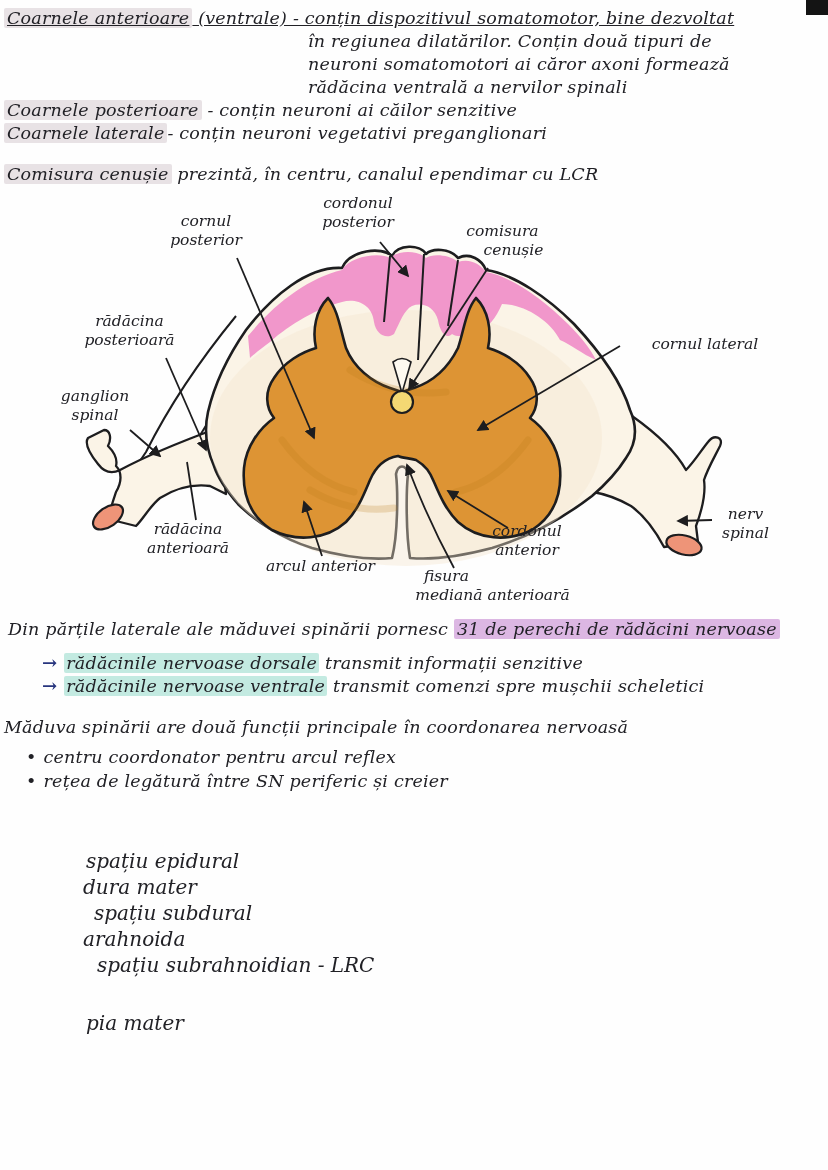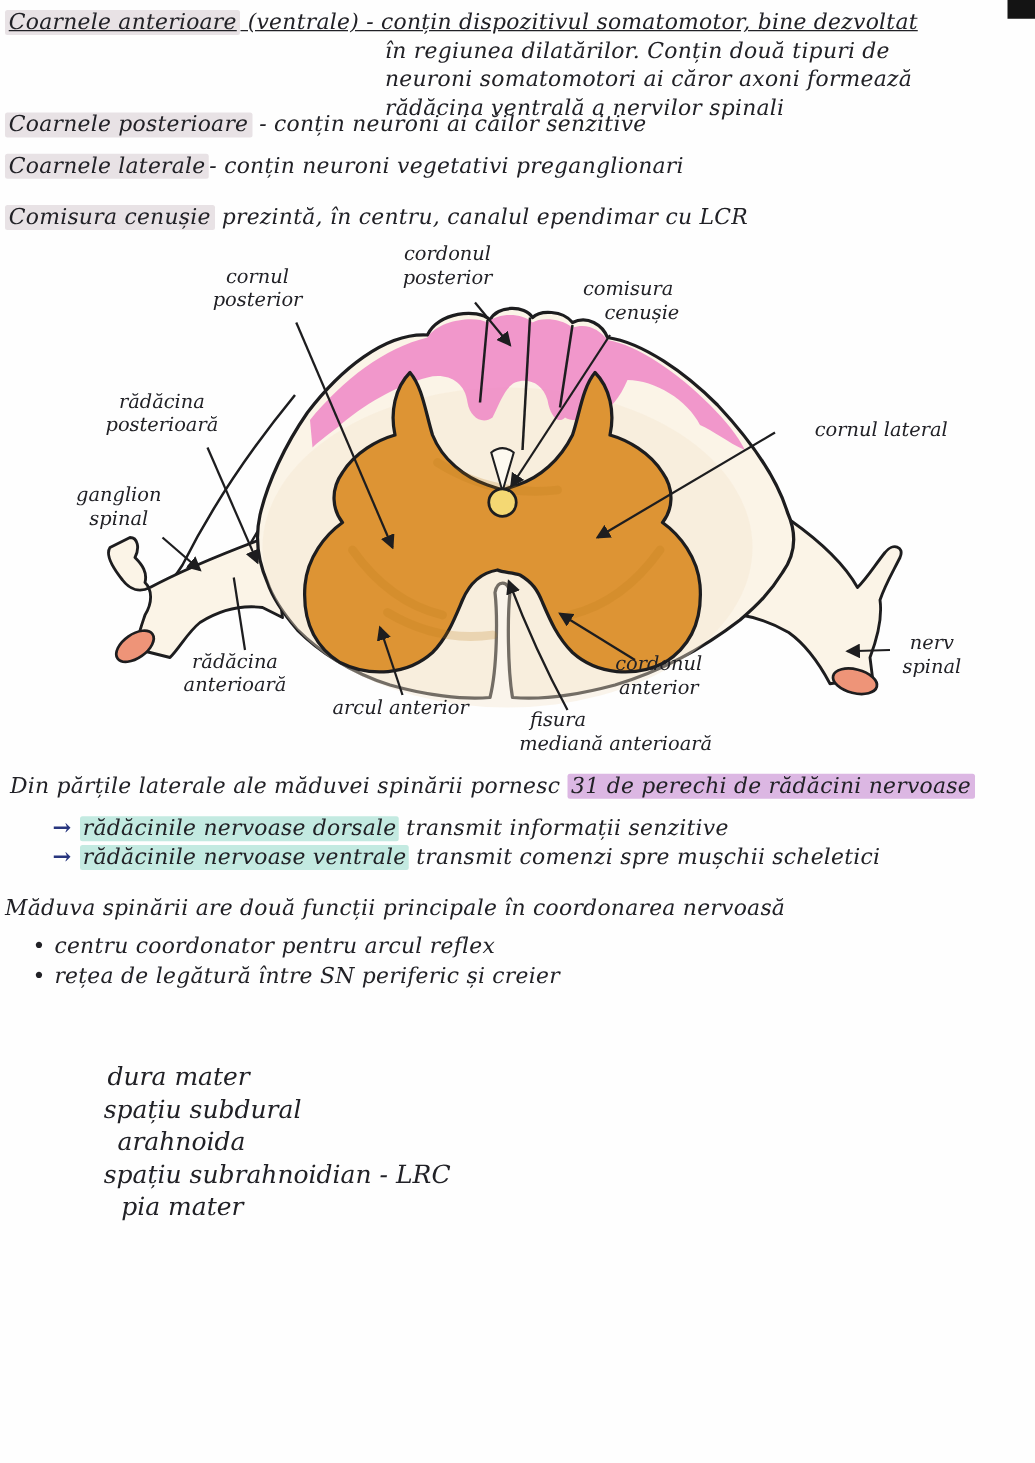--- a/index.html
+++ b/index.html
@@ -34,21 +34,21 @@
 
 <div class="abs t" style="left:4px;top:7px;text-decoration:underline;">
   <span class="hl-gray">Coarnele anterioare</span><span> (ventrale) - conțin dispozitivul somatomotor, bine dezvoltat</span>
 </div>
 <div class="abs t" style="left:308px;top:30px;">
   <div>în regiunea dilatărilor. Conțin două tipuri de</div>
   <div>neuroni somatomotori ai căror axoni formează</div>
   <div>rădăcina ventrală a nervilor spinali</div>
 </div>
 
-<div class="abs t" style="left:4px;top:89px;">
+<div class="abs t" style="left:4px;top:99px;">
   <span class="hl-gray">Coarnele posterioare</span><span> - conțin neuroni ai căilor senzitive</span>
 </div>
 <div class="abs t" style="left:4px;top:122px;">
   <span class="hl-gray">Coarnele laterale</span><span>- conțin neuroni vegetativi preganglionari</span>
 </div>
 
 <div class="abs t" style="left:4px;top:163px;">
   <span class="hl-gray">Comisura cenușie</span><span> prezintă, în centru, canalul ependimar cu LCR</span>
 </div>
 
@@ -217,18 +217,19 @@
 
 <div class="abs t" style="left:4px;top:716px;">Măduva spinării are două funcții principale în coordonarea nervoasă</div>
 <div class="abs t" style="left:26px;top:746px;">
   <span class="bullet-glyph">•</span><span>centru coordonator pentru arcul reflex</span>
 </div>
 <div class="abs t" style="left:26px;top:770px;">
   <span class="bullet-glyph">•</span><span>rețea de legătură între SN periferic și creier</span>
 </div>
 
 <div class="abs layers" style="left:86px;top:848px;">
+  <div>spațiu epidural</div>
   <div>dura mater</div>
   <div>spațiu subdural</div>
   <div>arahnoida</div>
   <div>spațiu subrahnoidian - LRC</div>
   <div>pia mater</div>
 </div>
 
 </body></html>

